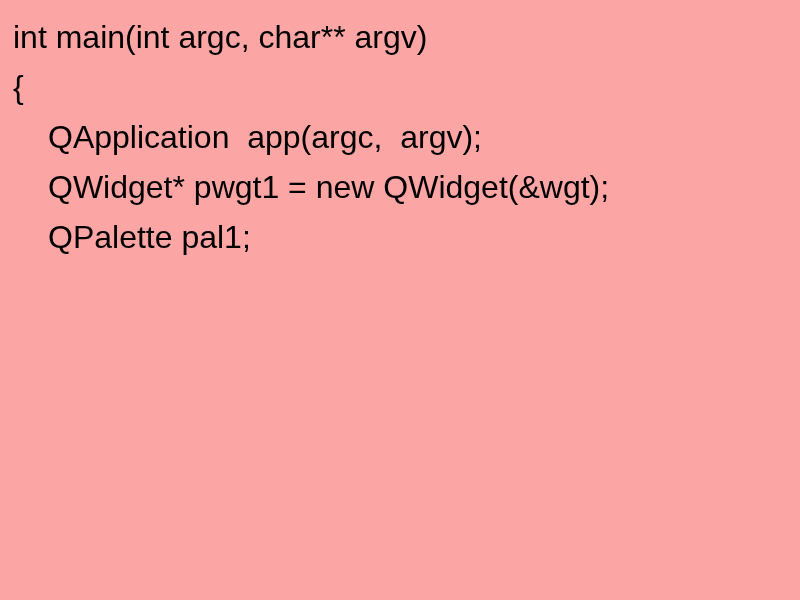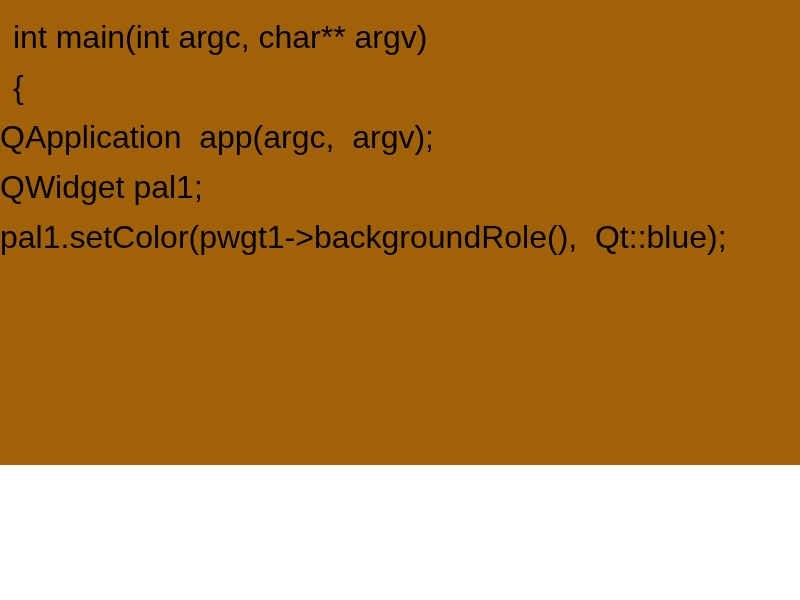--- a/index.html
+++ b/index.html
@@ -10,22 +10,22 @@
   body {
     width: 800px;
     height: 600px;
     background: #ffffff;
     overflow: hidden;
     font-family: "Liberation Sans", sans-serif;
   }
   #slide {
     position: relative;
     width: 800px;
-    height: 465px;
-    background: #a16207;
+    height: 600px;
+    background: #fca5a5;
   }
   #code-listing {
     position: absolute;
     left: 0;
     top: 0;
     width: 800px;
     padding-top: 12px;
     box-sizing: border-box;
   }
   .code-line {
@@ -36,26 +36,27 @@
     line-height: 50px;
     height: 50px;
     white-space: pre;
     letter-spacing: 0px;
     font-weight: 400;
   }
   .indent-0 {
     padding-left: 13px;
   }
   .indent-1 {
+    padding-left: 48px;
   }
 </style>
 </head>
 <body>
 
 <div id="slide">
   <div id="code-listing">
     <span class="code-line indent-0">int main(int argc, char** argv)</span>
     <span class="code-line indent-0">{</span>
     <span class="code-line indent-1">QApplication  app(argc,  argv);</span>
-    <span class="code-line indent-1">QWidget pal1;</span>
-    <span class="code-line indent-1">pal1.setColor(pwgt1-&gt;backgroundRole(),  Qt::blue);</span>
+    <span class="code-line indent-1">QWidget* pwgt1 = new QWidget(&amp;wgt);</span>
+    <span class="code-line indent-1">QPalette pal1;</span>
   </div>
 </div>
 
 </body></html>

